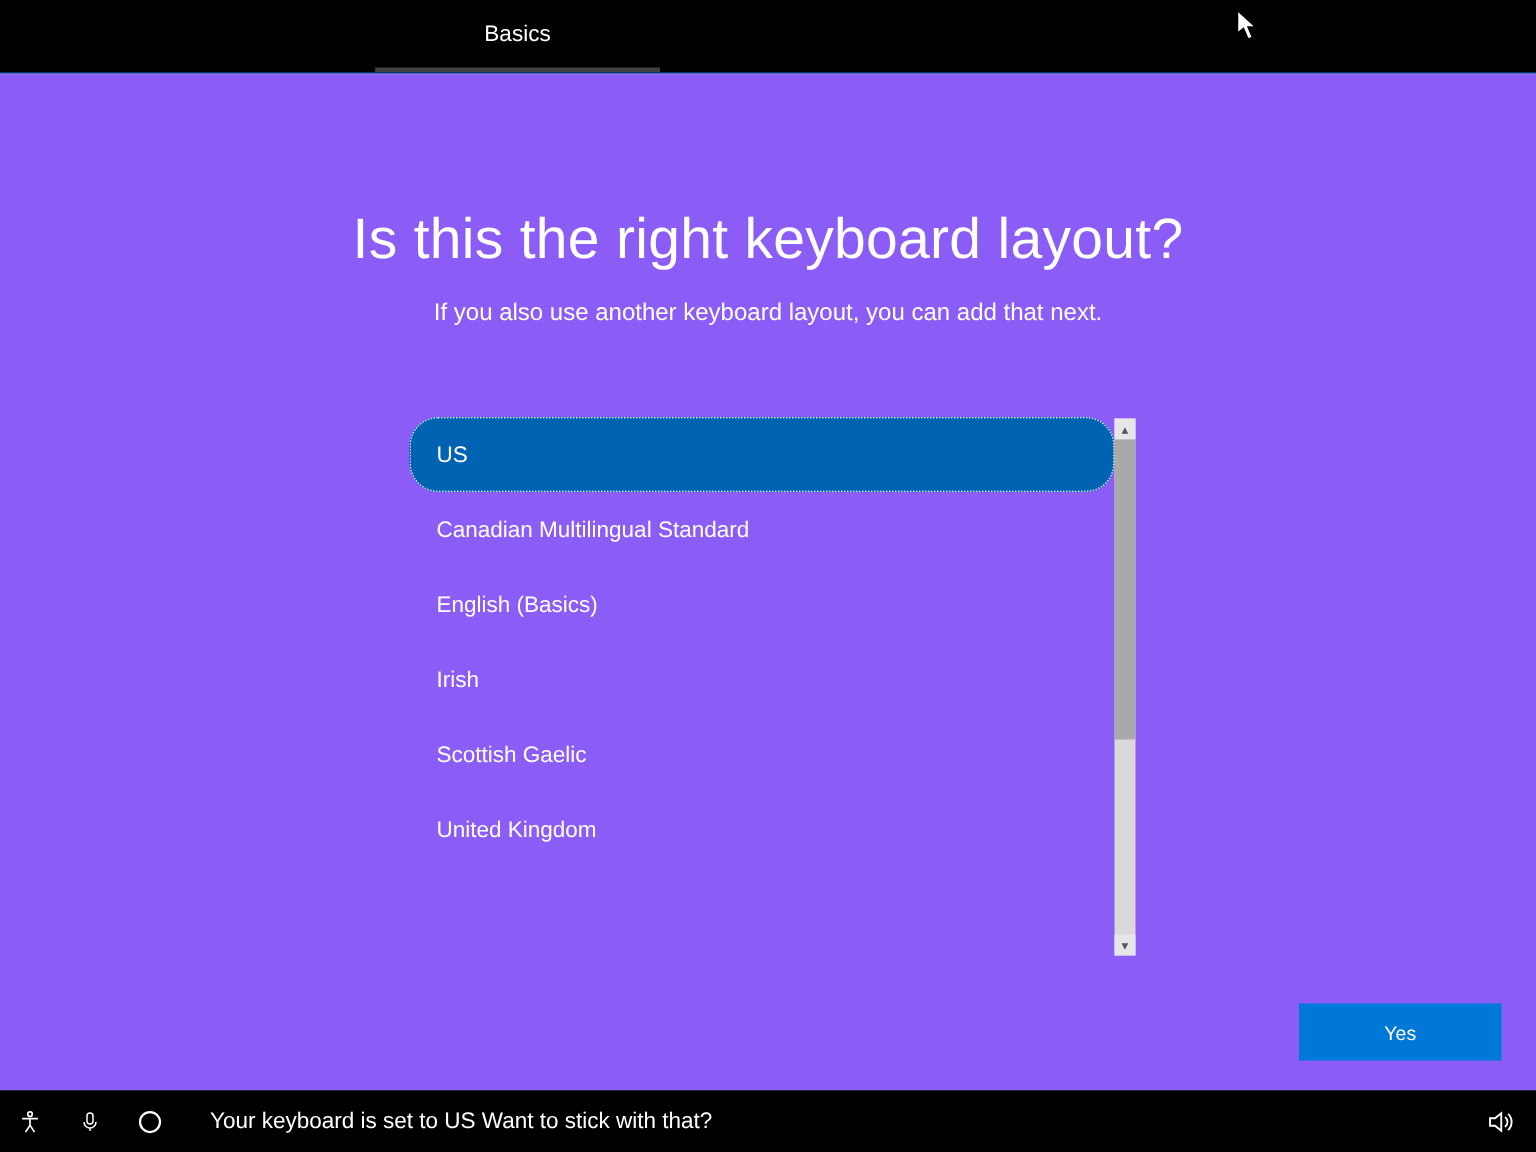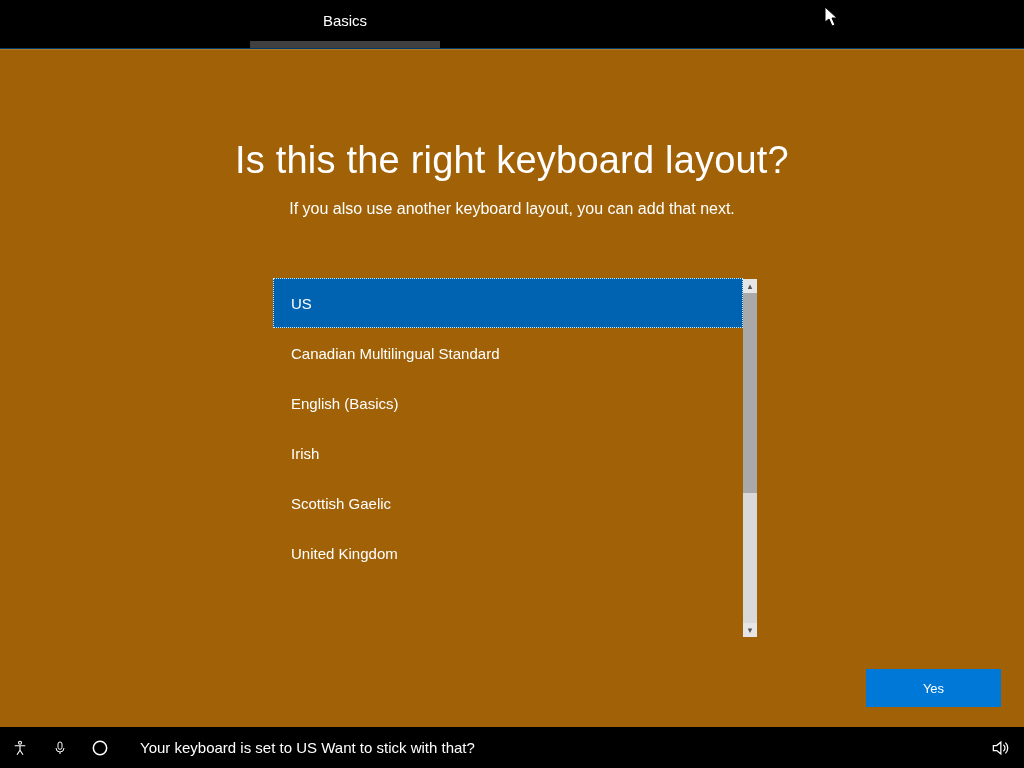--- a/index.html
+++ b/index.html
@@ -8,27 +8,27 @@
 
   
   .topbar {
     position: absolute; top: 0; left: 0; right: 0; height: 48px;
     background: #000;
   }
   .tab {
     position: absolute; left: 250px; top: 0; width: 190px; height: 48px;
     display: flex; align-items: center; justify-content: center;
     color: #fff; font-size: 15px; font-weight: 400;
-    border-bottom: 7px solid #404040;
+    border-bottom: 3px solid #404040;
   }
 
   
   .main {
     position: absolute; top: 49px; left: 0; right: 0; bottom: 41px;
-    background: #a16207;
+    background: #8b5cf6;
   }
   
   .main::before {
     content: ""; position: absolute; top: 0; left: 0; right: 0; height: 1px;
     background: rgba(255,255,255,0.15);
   }
 
   .heading {
     position: absolute; top: 90px; width: 100%;
     text-align: center; color: #fff;
@@ -48,20 +48,21 @@
   }
   .list-item {
     height: 50px; display: flex; align-items: center;
     padding-left: 18px; font-size: 15px; color: #fff;
     cursor: pointer;
   }
   .list-item.selected {
     background: #0063b1;
     outline: 1px dotted rgba(255,255,255,0.85);
     outline-offset: -1px;
+    border-radius: 19px;
   }
 
   .scrollbar {
     position: absolute; right: 0; top: 1px; width: 14px; height: 358px;
     background: #d9d9d9;
   }
   .scroll-arrow {
     position: absolute; left: 0; width: 14px; height: 14px;
     display: flex; align-items: center; justify-content: center;
     background: #e6e6e6; color: #555; font-size: 9px; line-height: 1;

